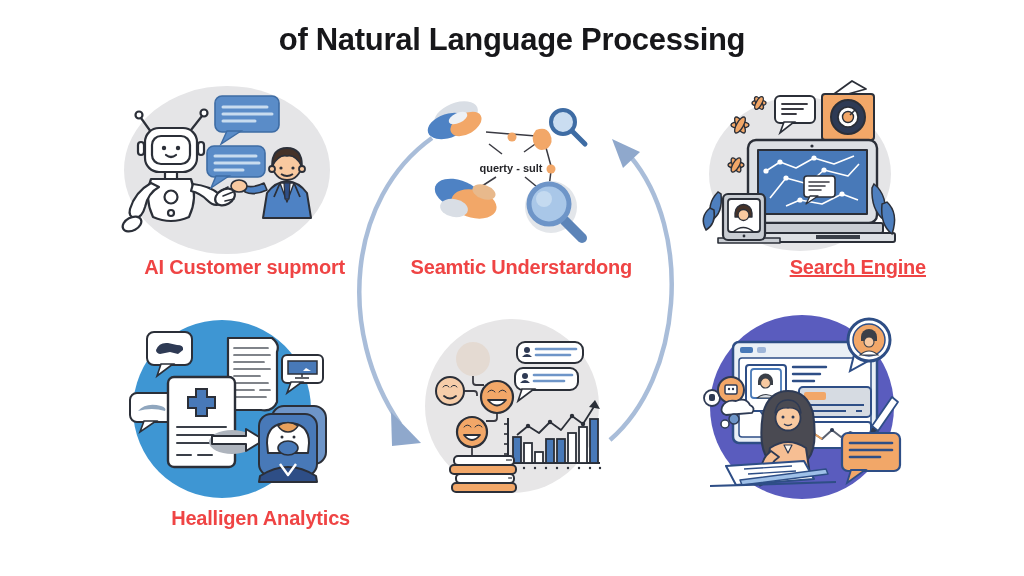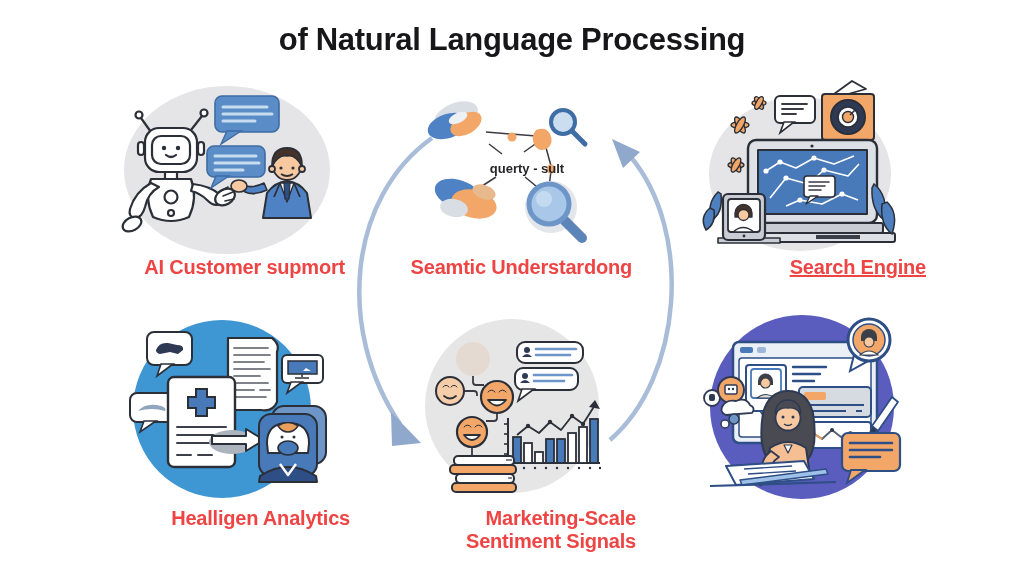--- a/index.html
+++ b/index.html
@@ -12,21 +12,21 @@
     font-size:31px;font-weight:700;color:#17171A;letter-spacing:-0.3px;
   }
   .cell{position:absolute;}
   .cell svg{display:block;overflow:visible;}
   .caption{
     position:absolute;text-align:right;font-size:20px;font-weight:700;
     color:#ef4444;line-height:23px;letter-spacing:-0.2px;
   }
   .node-label{
     position:absolute;left:511px;top:168px;transform:translate(-50%,-50%);
-    font-size:13px;font-weight:600;color:#26262A;white-space:nowrap;margin-left:16px;
+    font-size:11px;font-weight:600;color:#26262A;white-space:nowrap;
   }
   .arrows{position:absolute;left:0;top:0;pointer-events:none;}
 </style>
 </head>
 <body>
 
 <div class="canvas">
 
   <div class="page-title">of Natural Language Processing</div>
 
@@ -403,24 +403,20 @@
       <g stroke="#2B2F38" stroke-width="2" stroke-linejoin="round">
         <rect x="40" y="150" width="60" height="9" rx="4" fill="#fff"></rect>
         <rect x="36" y="159" width="66" height="9" rx="4" fill="#F2A768"></rect>
         <rect x="42" y="168" width="58" height="9" rx="4" fill="#fff"></rect>
         <rect x="38" y="177" width="64" height="9" rx="4" fill="#F2A768"></rect>
         <line x1="92" y1="154" x2="98" y2="154" stroke-width="1.2"></line>
         <line x1="94" y1="172" x2="98" y2="172" stroke-width="1.2"></line>
       </g>
     </svg>
   </div>
-  <div class="caption" style="left:396px;top:507px;width:240px;">
-    <div>Marketing-Scale</div>
-    <div>Sentiment Signals</div>
-  </div>
 
   <div class="cell" style="left:696px;top:303px;">
     <svg width="212" height="206" viewBox="0 0 212 206">
       <circle cx="106" cy="104" r="92" fill="#5A5CBE"></circle>
 
       <g stroke="#2E4E86" stroke-linejoin="round">
         <rect x="37" y="39" width="144" height="101" rx="6" fill="#EAF0F6" stroke-width="2.5"></rect>
         <rect x="44" y="44" width="13" height="6" rx="2" fill="#4879B8" stroke="none"></rect>
         <rect x="61" y="44" width="9" height="6" rx="2" fill="#9FB6D8" stroke="none"></rect>
         <rect x="43" y="55" width="132" height="79" rx="3" fill="#fff" stroke-width="1.5"></rect>

